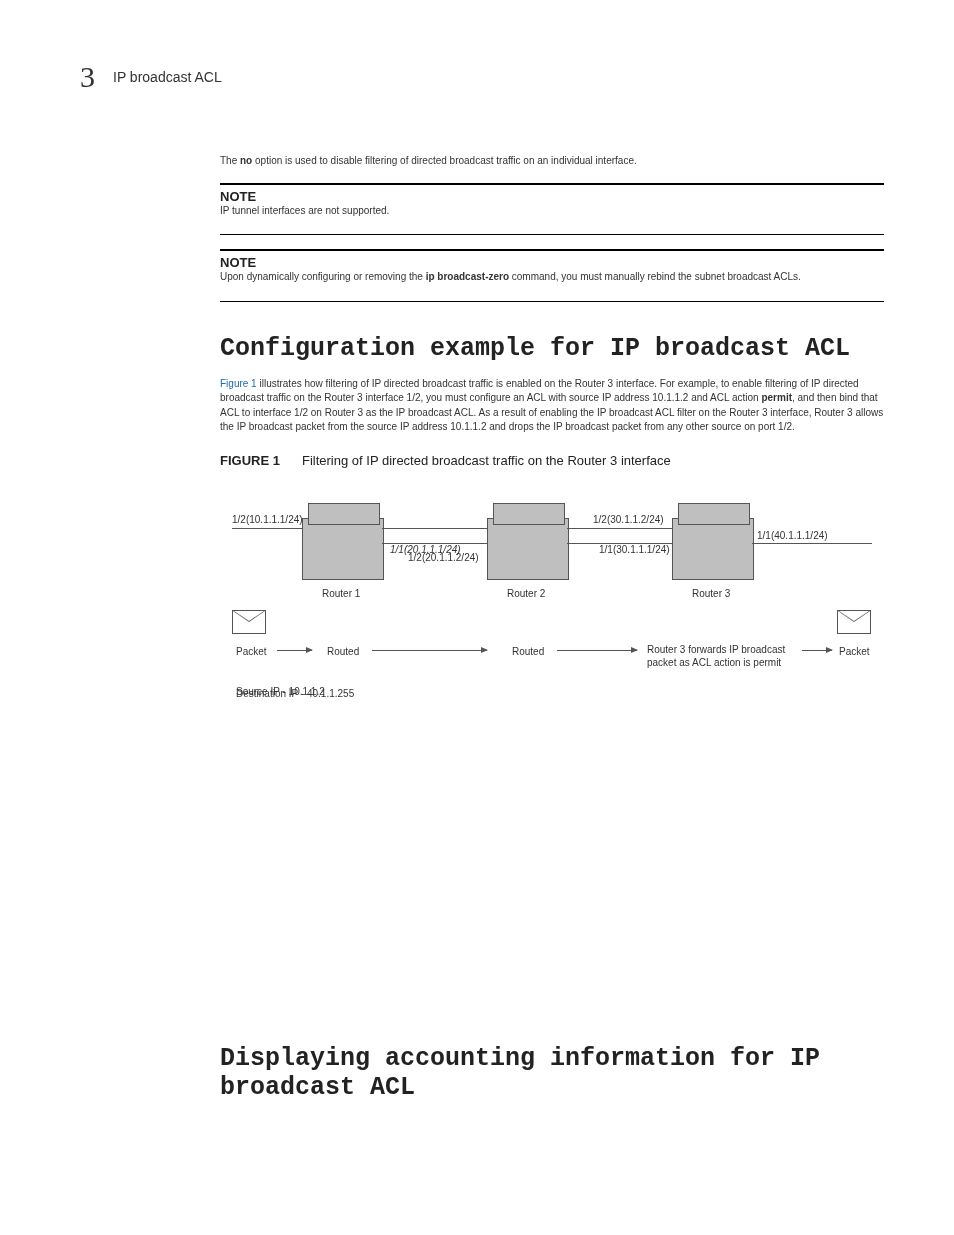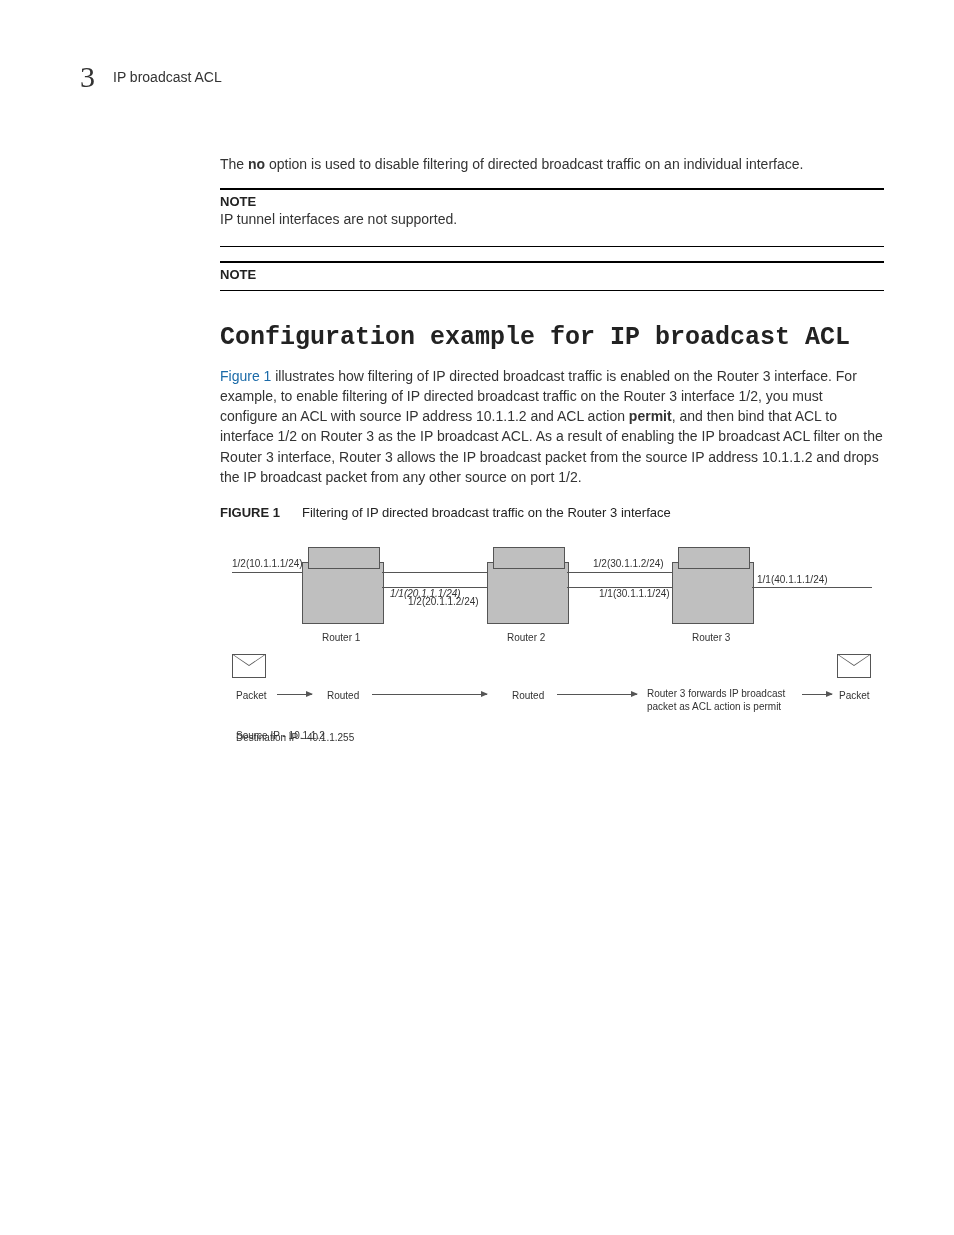--- a/index.html
+++ b/index.html
@@ -28,21 +28,21 @@
     color: #333;
   }
   .chapter-title {
     font-size: 14px;
     color: #333;
   }
   .content-col {
     margin-left: 140px;
   }
   p {
-    font-size: 14px;
+    font-size: 10px;
     line-height: 1.45;
     margin: 0 0 8px 0;
     color: #333;
   }
   .note-box {
     border-top: 2px solid #000;
     border-bottom: 1px solid #000;
     padding: 4px 0 8px 0;
     margin: 14px 0;
   }
@@ -60,21 +60,21 @@
     color: #222;
   }
   .link {
     color: #1a6aa8;
   }
   .cmd {
     font-weight: 600;
   }
   .figure-caption {
     font-size: 13px;
-    margin: 18px 0 12px 0;
+    margin: 18px 0 20px 0;
   }
   .figure-caption .figlabel {
     font-weight: 700;
     margin-right: 22px;
   }
   
   .figure {
     position: relative;
     width: 640px;
     height: 240px;
@@ -168,20 +168,23 @@
       <span>The </span><span class="cmd">no</span><span> option is used to disable filtering of directed broadcast traffic on an individual interface.</span>
     </p>
 
     <div class="note-box">
       <div class="note-label">NOTE</div>
       <p>IP tunnel interfaces are not supported.</p>
     </div>
 
     <div class="note-box">
       <div class="note-label">NOTE</div>
+      <p>
+        <span>Upon dynamically configuring or removing the </span><span class="cmd">ip broadcast-zero</span><span> command, you must manually rebind the subnet broadcast ACLs.</span>
+      </p>
     </div>
 
     <h2 class="h2-cond">Configuration example for IP broadcast ACL</h2>
 
     <p>
       <span class="link">Figure 1</span><span> illustrates how filtering of IP directed broadcast traffic is enabled on the Router 3 interface. For example, to enable filtering of IP directed broadcast traffic on the Router 3 interface 1/2, you must configure an ACL with source IP address 10.1.1.2 and ACL action </span><span class="cmd">permit</span><span>, and then bind that ACL to interface 1/2 on Router 3 as the IP broadcast ACL. As a result of enabling the IP broadcast ACL filter on the Router 3 interface, Router 3 allows the IP broadcast packet from the source IP address 10.1.1.2 and drops the IP broadcast packet from any other source on port 1/2.</span>
     </p>
 
     <div class="figure-caption">
       <span class="figlabel">FIGURE 1</span><span>Filtering of IP directed broadcast traffic on the Router 3 interface</span>
@@ -231,15 +234,16 @@
       <div class="arrow" style="left:570px; width:30px; top:162px;"></div>
       <span class="lbl" style="left:607px; top:158px;">Packet</span>
 
       <span class="lbl" style="left:4px; top:198px;">Source IP - 10.1.1.2</span>
       <span class="lbl" style="left:4px; top:200px;">Destination IP - 40.1.1.255</span>
     </div>
 
 
     <div style="height:260px;"></div>
 
+    <h2 class="h2-cond">Displaying accounting information for IP broadcast ACL</h2>
 
   </div>
 </div>
 
 </body></html>

